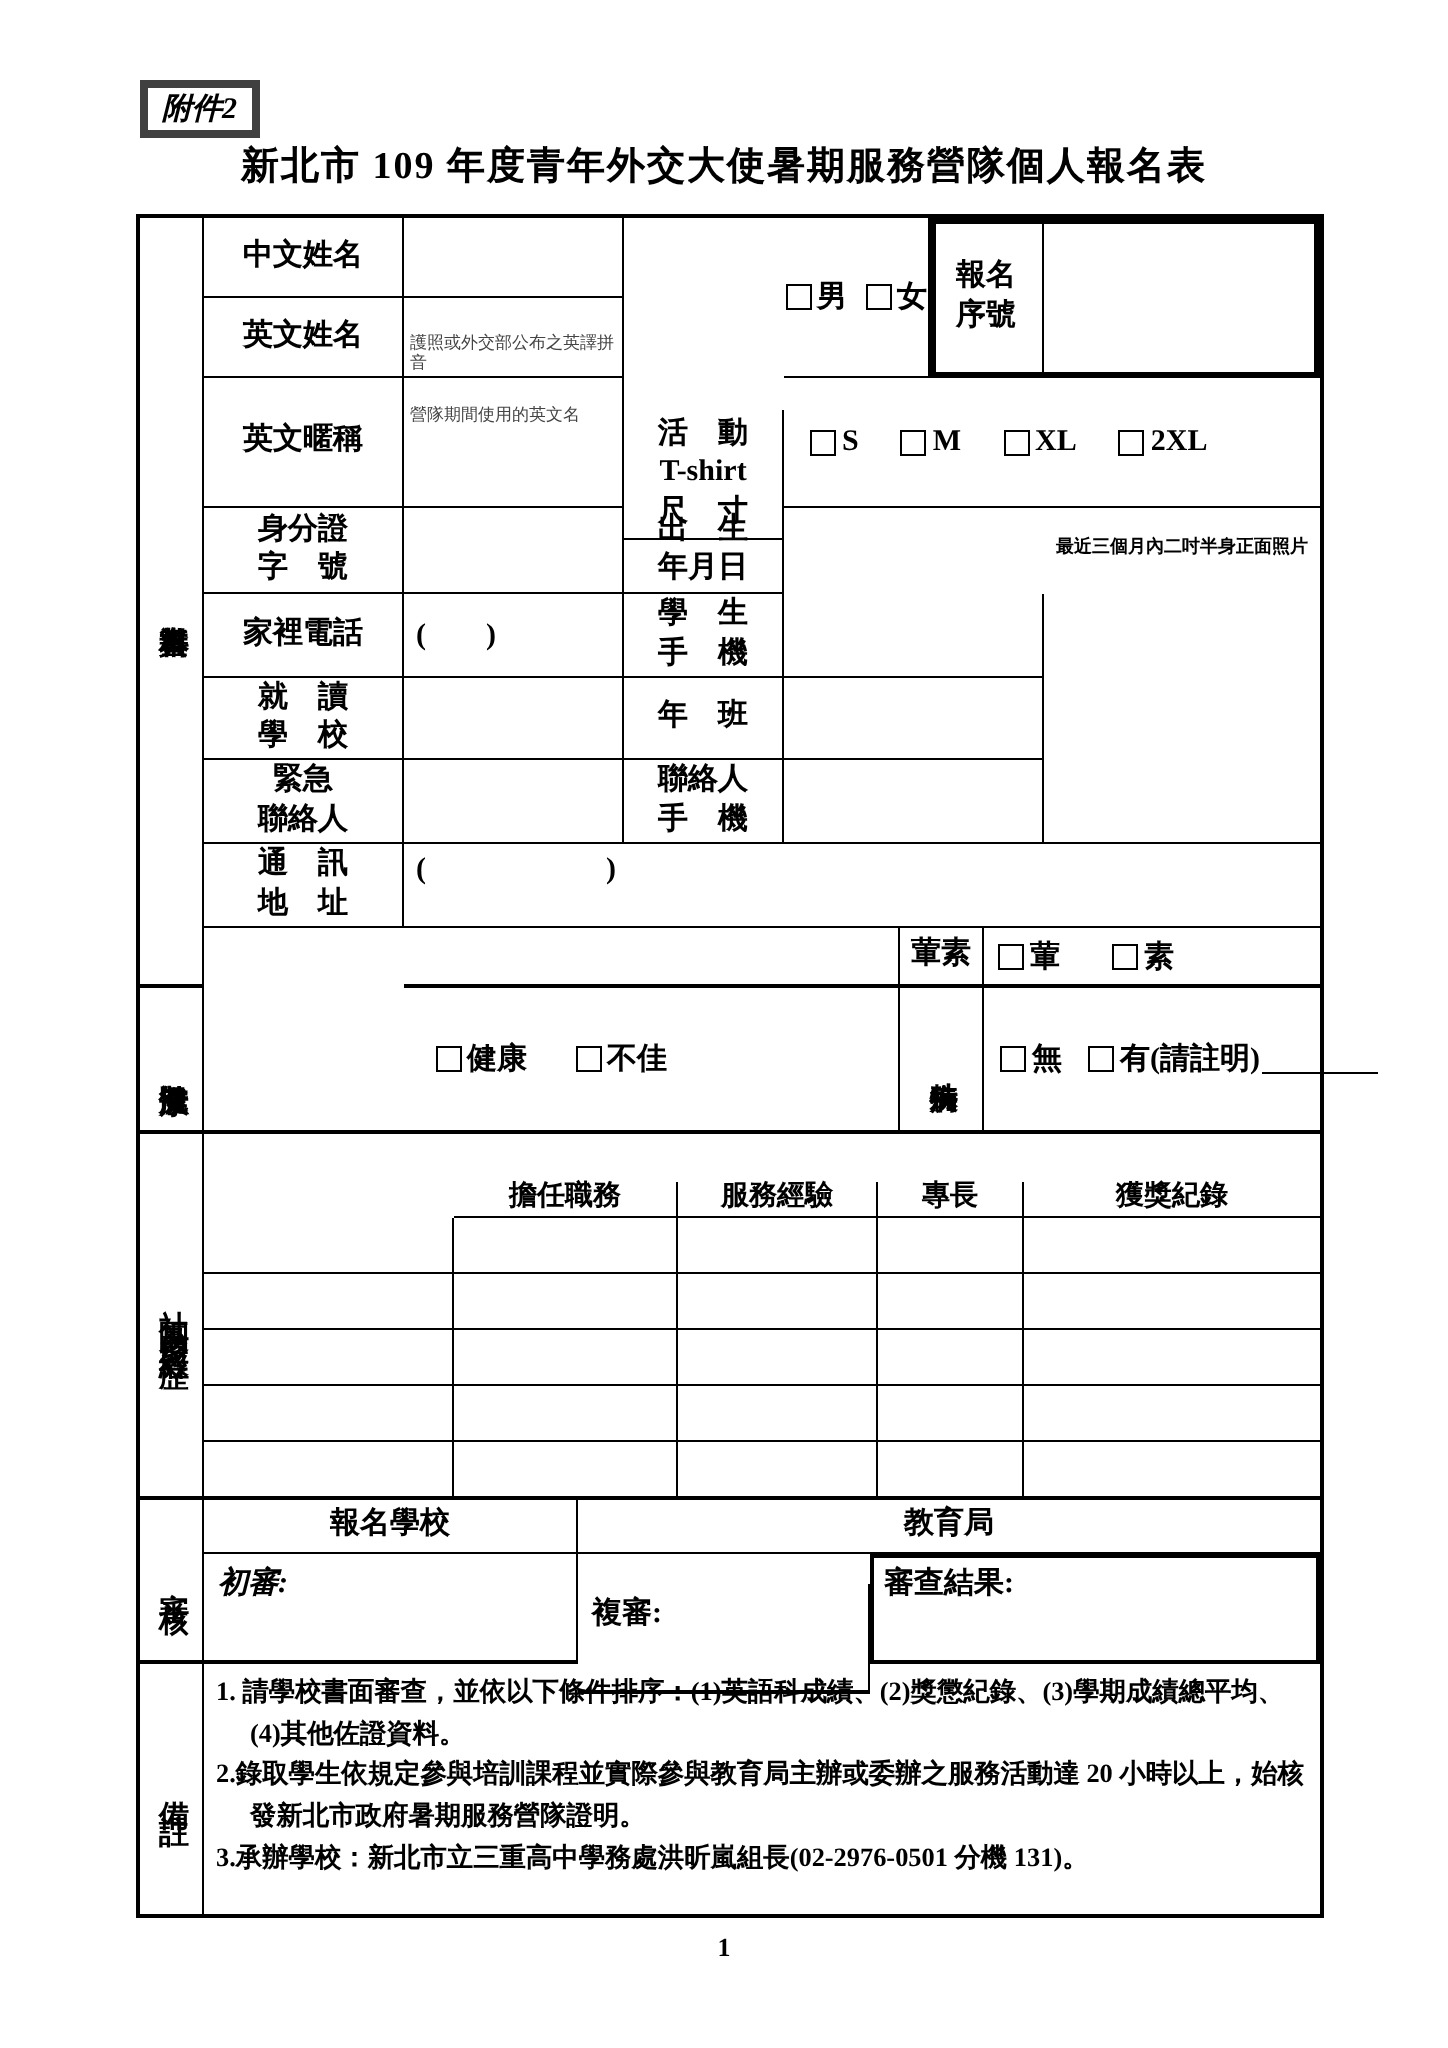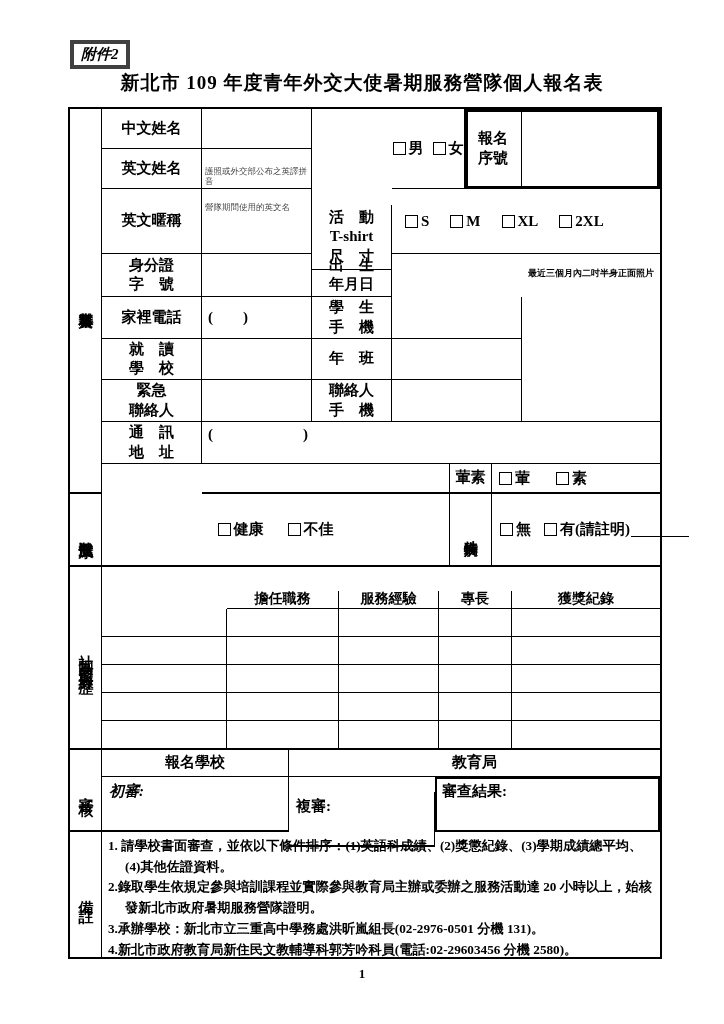--- a/index.html
+++ b/index.html
@@ -232,21 +232,20 @@
       <span class="corner-lbl">審查結果:</span>
       </div>
 
     <div class="cell vlab neb" style="left:0;top:723px;width:32px;height:125px;">
       <span style="letter-spacing:7px;">備註</span>
       </div>
     <div class="cell ner neb notes-body" style="left:32px;top:723px;width:558px;height:125px;">
       <div class="note">1. 請學校書面審查，並依以下條件排序：(1)英語科成績、(2)獎懲紀錄、(3)學期成績總平均、(4)其他佐證資料。</div>
       <div class="note">2.錄取學生依規定參與培訓課程並實際參與教育局主辦或委辦之服務活動達 20 小時以上，始核發新北市政府暑期服務營隊證明。</div>
       <div class="note">3.承辦學校：新北市立三重高中學務處洪昕嵐組長(02-2976-0501 分機 131)。</div>
-      <div class="note">4.新北市政府教育局新住民文教輔導科郭芳吟科員(電話:02-29603456 分機 2580)。</div>
     </div>
 
     <div class="overlay" style="left:395px;top:0;width:195px;height:80px;"></div>
     <div class="overlay" style="left:365px;top:668px;width:225px;height:55px;border-width:2.5px;"></div>
   </div>
 
   <div class="page-num">1</div>
 </div>
 
 </body></html>

